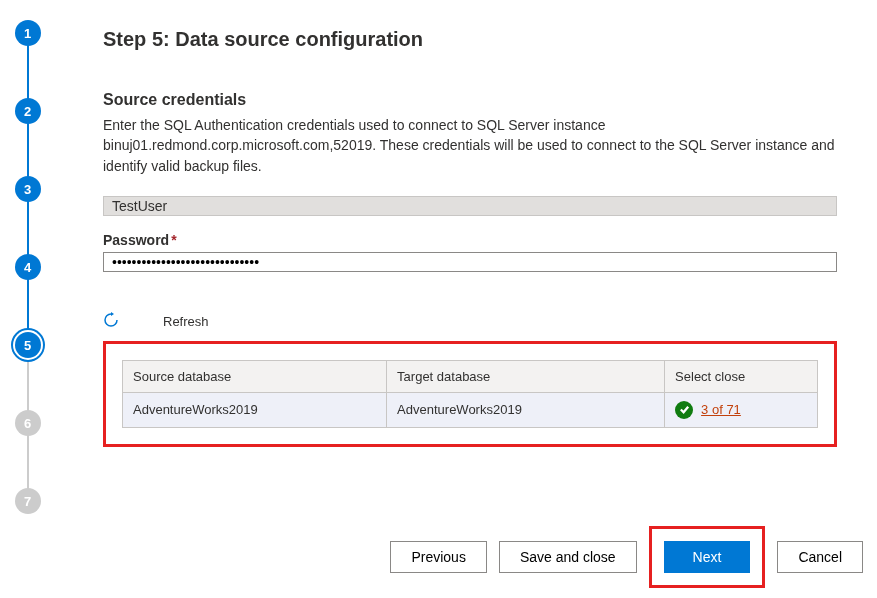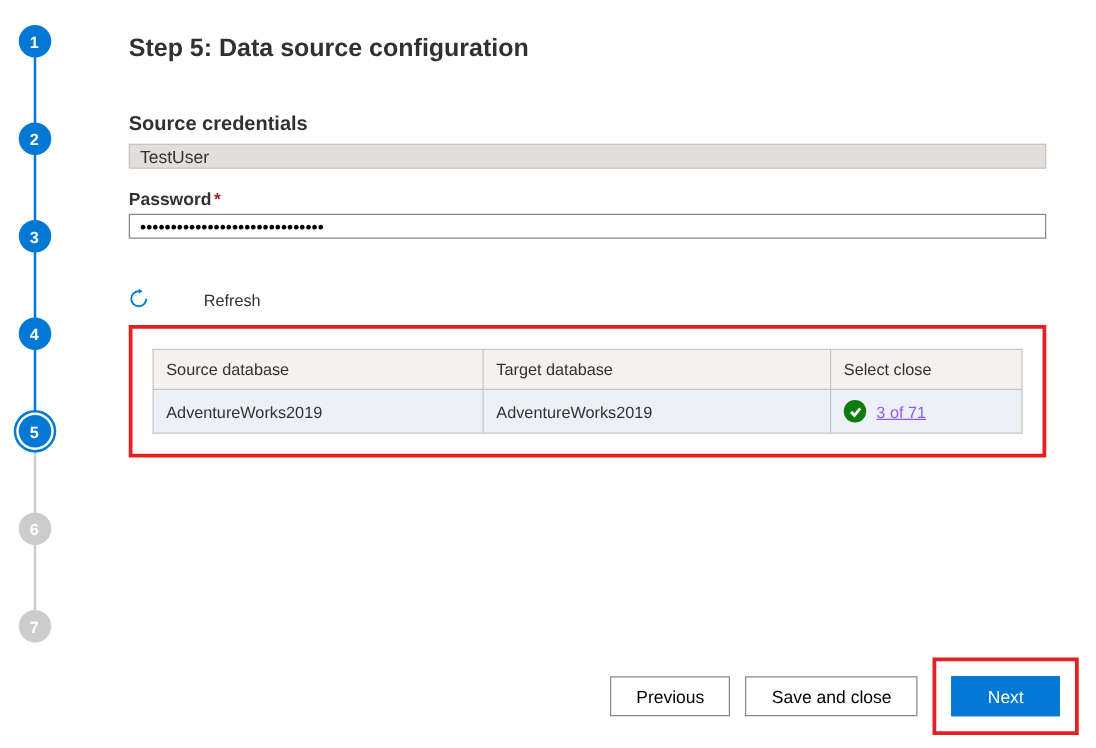--- a/index.html
+++ b/index.html
@@ -172,21 +172,21 @@
     }
     .check-icon svg {
       width: 11px;
       height: 11px;
       stroke: #fff;
       stroke-width: 2.5;
       fill: none;
     }
     .select-tables-link {
       text-decoration: underline;
-      color: #8b5cf6;
+      color: #c2410c;
       cursor: pointer;
     }
     .footer {
       position: absolute;
       bottom: 10px;
       right: 14px;
       display: flex;
       gap: 12px;
       align-items: center;
     }
@@ -227,20 +227,21 @@
     <div class="step-circle">4</div>
     <div class="step-circle current">5</div>
     <div class="step-circle inactive">6</div>
     <div class="step-circle inactive">7</div>
   </div>
 
   <div class="content">
     <h1 class="step-title">Step 5: Data source configuration</h1>
 
     <div class="section-heading">Source credentials</div>
+    <div class="section-desc">Enter the SQL Authentication credentials used to connect to SQL Server instance binuj01.redmond.corp.microsoft.com,52019. These credentials will be used to connect to the SQL Server instance and identify valid backup files.</div>
 
     <input type="text" class="text-input readonly" readonly="" value="TestUser" style="">
 
     <div class="field-label">
       <span>Password</span><span class="required">*</span>
     </div>
     <input type="text" class="text-input" value="••••••••••••••••••••••••••••••" style="">
 
     <div class="refresh-row">
       <span class="refresh-icon">
@@ -281,13 +282,14 @@
     </div>
   </div>
 </div>
 
 <div class="footer">
   <button class="btn">Previous</button>
   <button class="btn">Save and close</button>
   <span class="btn-highlight">
     <button class="btn primary">Next</button>
   </span>
+  <button class="btn">Cancel</button>
 </div>
 
 </body></html>

